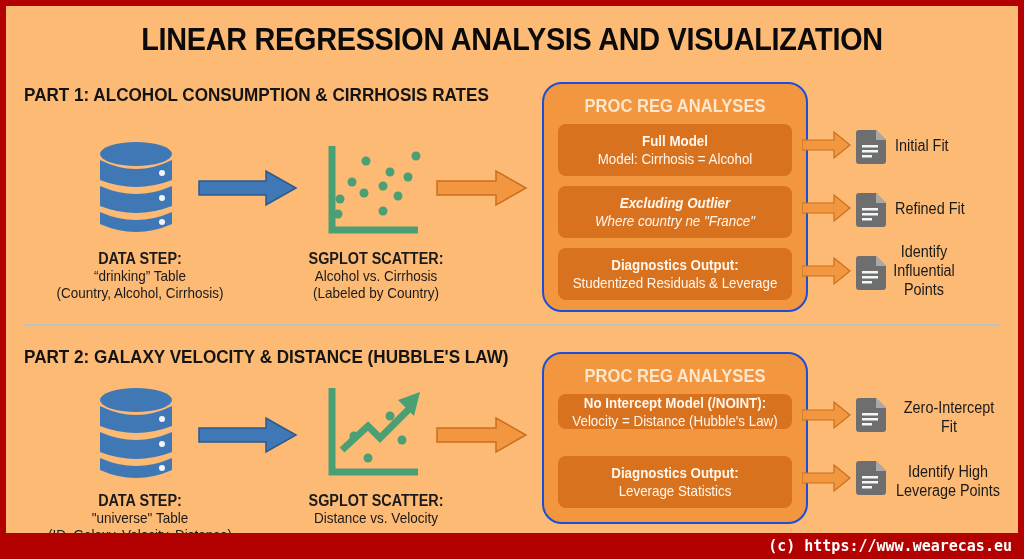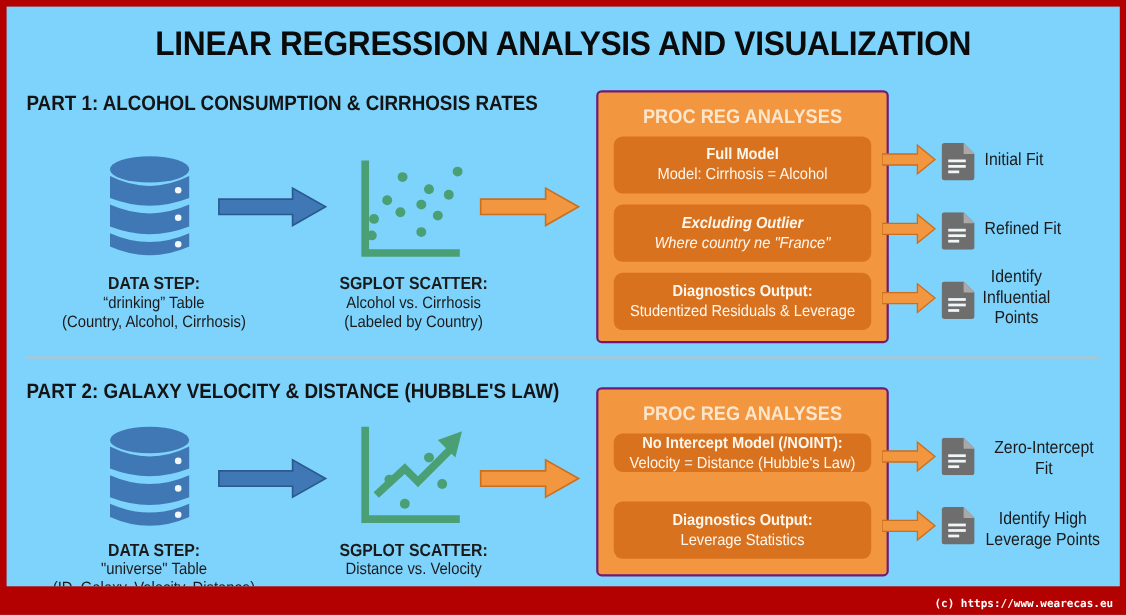--- a/index.html
+++ b/index.html
@@ -4,41 +4,41 @@
 <style>
   * { box-sizing: border-box; margin: 0; padding: 0; }
   html, body { width: 1024px; height: 559px; overflow: hidden; }
   body {
     background: #b30000;
     font-family: "Liberation Sans", "DejaVu Sans", sans-serif;
     position: relative;
   }
   .canvas {
     position: absolute; left: 6px; top: 6px; width: 1012px; height: 527px;
-    background: #7dd3fc;
+    background: #fdba74;
     overflow: hidden;
   }
   .title {
     position: absolute; left: 0; top: 16px; width: 1012px; text-align: center;
     font-size: 31px; font-weight: bold; color: #0b0b0b; letter-spacing: -0.3px;
     transform: scaleX(0.93); transform-origin: center;
   }
   .part-title {
     position: absolute; font-size: 19px; font-weight: bold; color: #141414;
     transform: scaleX(0.9); transform-origin: left; white-space: nowrap;
   }
   .caption {
     position: absolute; text-align: center; color: #1a1a1a; font-size: 15px; line-height: 17px;
     transform: scaleX(0.9); transform-origin: center;
   }
   .caption .b { font-weight: bold; display: block; font-size: 16px; }
   .caption span { display: block; white-space: nowrap; }
   .icon { position: absolute; }
   .panel {
-    position: absolute; background: #f2963f; border: 2px solid #701a75; border-radius: 5px;
+    position: absolute; background: #f2963f; border: 2px solid #1d4ed8; border-radius: 20px;
   }
   .panel-title {
     position: absolute; left: 0; width: 100%; text-align: center; color: #fde6cc;
     font-weight: bold; font-size: 18px; transform: scaleX(0.92);
   }
   .sub {
     position: absolute; left: 14px; right: 14px; background: #d9721f; border-radius: 8px;
     text-align: center; color: #fff6ec; font-size: 14.5px; line-height: 18px;
     display: flex; flex-direction: column; justify-content: center;
   }
@@ -46,21 +46,21 @@
   .sub span { display: block; white-space: nowrap; transform: scaleX(0.92); }
   .out-label {
     position: absolute; color: #1a1a1a; font-size: 16px; line-height: 19px; text-align: center;
     transform: scaleX(0.9); transform-origin: left; white-space: nowrap;
   }
   .divider {
     position: absolute; left: 18px; top: 318px; width: 976px; height: 2px; background: #b7c3c9;
   }
   .footer {
     position: absolute; right: 12px; bottom: 4px; color: #ffffff;
-    font-family: "DejaVu Sans Mono", "Liberation Mono", monospace; font-size: 10px; font-weight: bold;
+    font-family: "DejaVu Sans Mono", "Liberation Mono", monospace; font-size: 15px; font-weight: bold;
   }
 </style>
 </head>
 <body>
 
 <div class="canvas">
 
   <div class="title">LINEAR REGRESSION ANALYSIS AND VISUALIZATION</div>
 
   <div class="part-title" style="left:18px; top:78px;">PART 1: ALCOHOL CONSUMPTION &amp; CIRRHOSIS RATES</div>

